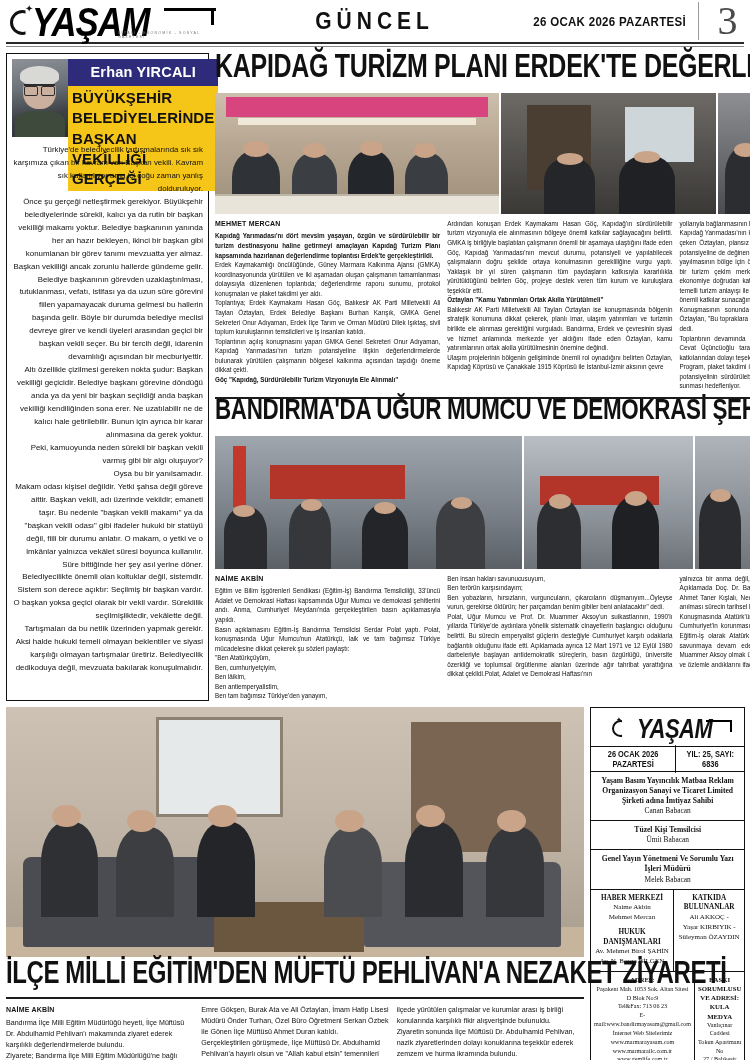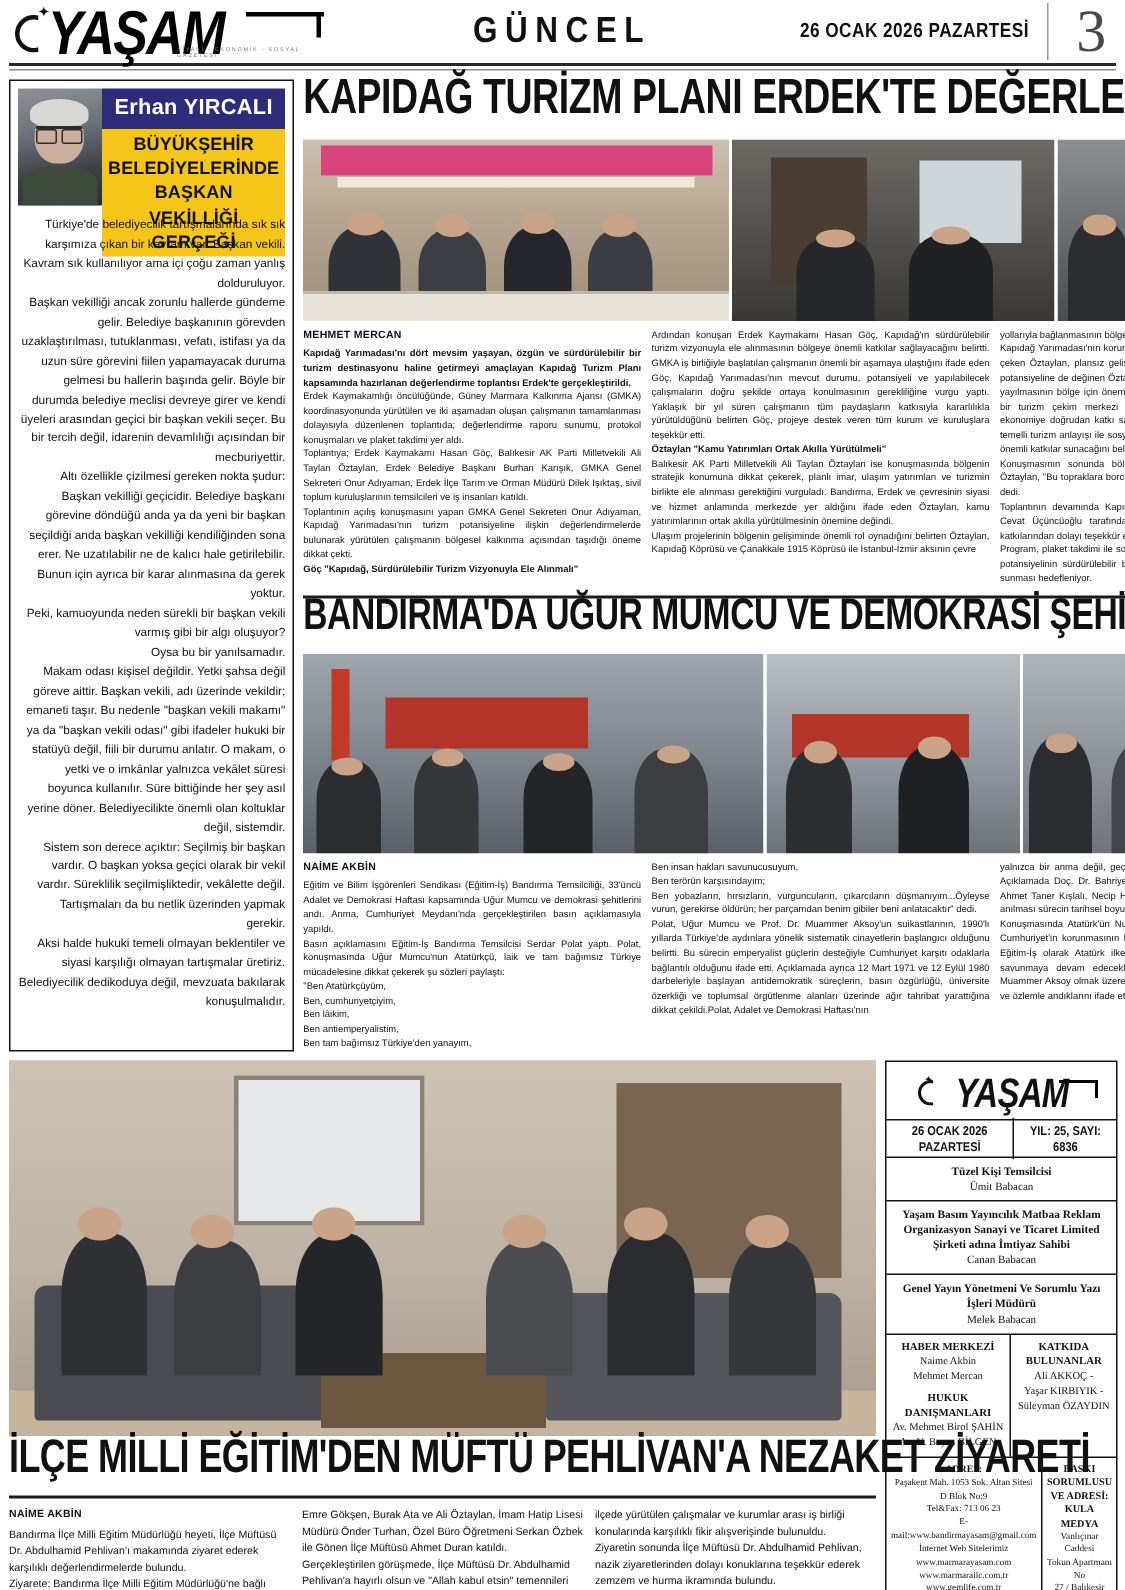--- a/index.html
+++ b/index.html
@@ -73,21 +73,21 @@
   .colm-body{position:absolute;left:3px;bottom:0;width:50px;height:26px;background:#3d4a3c;border-radius:40% 40% 0 0;}
   .colm-right { flex: 1; display: flex; flex-direction: column; }
   .colm-name {
     background: #2e2c7a; color: #fff; text-align: center; font-weight: bold;
     font-size: 14.5px; padding: 5px 0 6px; letter-spacing: .2px;
   }
   .colm-kicker {
     background: #f5c518; flex: 1; display: flex; align-items: center; justify-content: center;
     padding: 2px 4px;
   }
-  .colm-kicker-in { text-align: center; font-weight: bold; font-size: 12px; line-height: 1.35; letter-spacing: .1px; }
+  .colm-kicker-in { font-weight: bold; font-size: 15px; line-height: 1.35; letter-spacing: .1px; }
   .colm-text { font-size: 7.9px; line-height: 1.64; margin-top: 7px; text-align: right; }
   .colm-text p { margin-bottom: 0px; }
 
   
   .headline {
     font-weight: bold; font-size: 25px; line-height: 1.02; letter-spacing: -.3px;
     transform: scaleY(1.32); transform-origin: left bottom;
     white-space: nowrap; margin: 4px 0 10px 0;
   }
   .headline.h2 { font-size: 22.4px; }
@@ -211,20 +211,21 @@
           <div class="colm-kicker">
             <div class="colm-kicker-in">
               <div>BÜYÜKŞEHİR BELEDİYELERİNDE</div>
               <div>BAŞKAN VEKİLLİĞİ GERÇEĞİ</div>
             </div>
           </div>
         </div>
       </div>
       <div class="colm-text">
         <p>Türkiye'de belediyecilik tartışmalarında sık sık karşımıza çıkan bir kavram var: Başkan vekili. Kavram sık kullanılıyor ama içi çoğu zaman yanlış dolduruluyor.</p>
+        <p>Önce şu gerçeği netleştirmek gerekiyor. Büyükşehir belediyelerinde sürekli, kalıcı ya da rutin bir başkan vekilliği makamı yoktur. Belediye başkanının yanında her an hazır bekleyen, ikinci bir başkan gibi konumlanan bir görev tanımı mevzuatta yer almaz.</p>
         <p>Başkan vekilliği ancak zorunlu hallerde gündeme gelir. Belediye başkanının görevden uzaklaştırılması, tutuklanması, vefatı, istifası ya da uzun süre görevini fiilen yapamayacak duruma gelmesi bu hallerin başında gelir. Böyle bir durumda belediye meclisi devreye girer ve kendi üyeleri arasından geçici bir başkan vekili seçer. Bu bir tercih değil, idarenin devamlılığı açısından bir mecburiyettir.</p>
         <p>Altı özellikle çizilmesi gereken nokta şudur: Başkan vekilliği geçicidir. Belediye başkanı görevine döndüğü anda ya da yeni bir başkan seçildiği anda başkan vekilliği kendiliğinden sona erer. Ne uzatılabilir ne de kalıcı hale getirilebilir. Bunun için ayrıca bir karar alınmasına da gerek yoktur.</p>
         <p>Peki, kamuoyunda neden sürekli bir başkan vekili varmış gibi bir algı oluşuyor?</p>
         <p>Oysa bu bir yanılsamadır.</p>
         <p>Makam odası kişisel değildir. Yetki şahsa değil göreve aittir. Başkan vekili, adı üzerinde vekildir; emaneti taşır. Bu nedenle "başkan vekili makamı" ya da "başkan vekili odası" gibi ifadeler hukuki bir statüyü değil, fiili bir durumu anlatır. O makam, o yetki ve o imkânlar yalnızca vekâlet süresi boyunca kullanılır. Süre bittiğinde her şey asıl yerine döner. Belediyecilikte önemli olan koltuklar değil, sistemdir.</p>
         <p>Sistem son derece açıktır: Seçilmiş bir başkan vardır. O başkan yoksa geçici olarak bir vekil vardır. Süreklilik seçilmişliktedir, vekâlette değil.</p>
         <p>Tartışmaları da bu netlik üzerinden yapmak gerekir.</p>
         <p>Aksi halde hukuki temeli olmayan beklentiler ve siyasi karşılığı olmayan tartışmalar üretiriz. Belediyecilik dedikoduya değil, mevzuata bakılarak konuşulmalıdır.</p>
       </div>
     </div>
@@ -406,26 +407,26 @@
         <span class="imp-star">✦</span>
         <span class="imp-logo-text">YAŞAM</span>
         <span class="imp-bar"></span>
         <span class="imp-bar2"></span>
       </div>
       <div class="imp-dateline">
         <div class="d1">26 OCAK 2026 PAZARTESİ</div>
         <div class="d2">YIL: 25,  SAYI: 6836</div>
       </div>
       <div class="imp-row">
+        <div class="t">Yaşam Basım Yayıncılık Matbaa Reklam Organizasyon Sanayi ve Ticaret Limited Şirketi adına İmtiyaz Sahibi</div>
+        <div class="n">Canan Babacan</div>
+      </div>
+      <div class="imp-row">
         <div class="t">Tüzel Kişi Temsilcisi</div>
         <div class="n">Ümit Babacan</div>
-      </div>
-      <div class="imp-row">
-        <div class="t">Yaşam Basım Yayıncılık Matbaa Reklam Organizasyon Sanayi ve Ticaret Limited Şirketi adına İmtiyaz Sahibi</div>
-        <div class="n">Canan Babacan</div>
       </div>
       <div class="imp-row">
         <div class="t">Genel Yayın Yönetmeni Ve Sorumlu Yazı İşleri Müdürü</div>
         <div class="n">Melek Babacan</div>
       </div>
       <div class="imp-two">
         <div class="left">
           <div class="t">HABER MERKEZİ</div>
           <div class="n">Naime Akbin</div>
           <div class="n">Mehmet Mercan</div>

